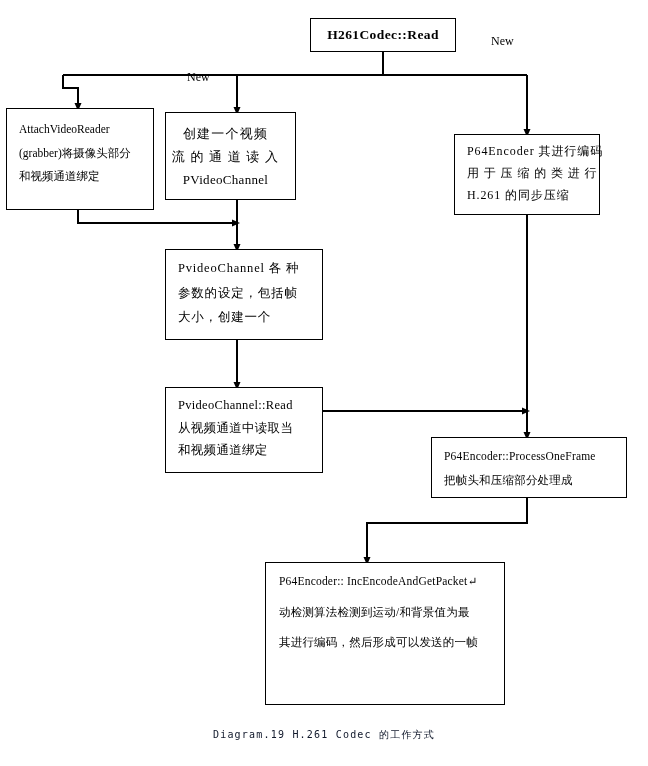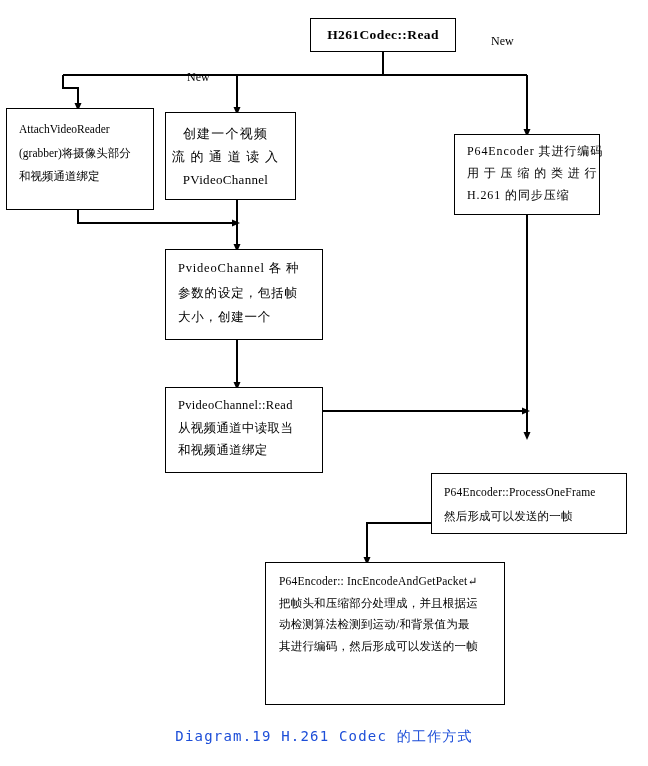--- a/index.html
+++ b/index.html
@@ -88,52 +88,52 @@
     padding: 6px 0 6px 12px;
     justify-content: flex-start;
   }
   #node-read .line { font-size: 12.5px; margin: 5px 0; letter-spacing: 0.3px; }
 
   
   #node-process {
     left: 431px; top: 437px; width: 196px; height: 61px;
     padding: 7px 0 20px 12px;
     justify-content: flex-start;
-    margin-top: 36px;
   }
   #node-process .line { font-size: 11.5px; margin: 6px 0; letter-spacing: 0.2px; }
 
   
   #node-inc {
     left: 265px; top: 562px; width: 240px; height: 143px;
     padding: 8px 0 8px 13px;
     justify-content: flex-start;
+    gap: 9px;
   }
   #node-inc .line { font-size: 11.5px; margin: 5px 0; letter-spacing: 0.2px; }
 
   .edge-label {
     position: absolute;
     font-size: 12px;
     color: #000000;
     font-family: "Liberation Serif", "DejaVu Serif", serif;
     white-space: nowrap;
     text-align: right;
   }
   #label-new-left  { left: 187px; top: 70px; }
   #label-new-right { left: 491px; top: 34px; }
 
   #caption {
     position: absolute;
     left: 0; top: 728px;
     width: 648px;
     text-align: center;
     font-family: "DejaVu Sans Mono", "Liberation Mono", monospace;
-    font-size: 14px;
+    font-size: 10px;
     letter-spacing: 1.2px;
-    color: #1d4ed8;
+    color: #0f172a;
   }
 </style>
 </head>
 <body>
 
 <div id="canvas">
 
   <svg class="wires" viewBox="0 0 648 766" xmlns="http://www.w3.org/2000/svg">
     <defs>
       <marker id="ah" markerWidth="9" markerHeight="9" refX="1.2" refY="4.2" orient="auto" markerUnits="userSpaceOnUse">
@@ -196,26 +196,25 @@
   </div>
 
   <div class="node" id="node-read">
     <span class="line">PvideoChannel::Read</span>
     <span class="line">从视频通道中读取当</span>
     <span class="line">和视频通道绑定</span>
   </div>
 
   <div class="node" id="node-process">
     <span class="line">P64Encoder::ProcessOneFrame</span>
-    <span class="line">然后形成可以发送的一帧</span>
+    <span class="line">把帧头和压缩部分处理成</span>
   </div>
 
   <div class="node" id="node-inc">
     <span class="line">P64Encoder:: IncEncodeAndGetPacket↵</span>
-    <span class="line">把帧头和压缩部分处理成，并且根据运</span>
     <span class="line">动检测算法检测到运动/和背景值为最</span>
     <span class="line">其进行编码，然后形成可以发送的一帧</span>
   </div>
 
   <div class="edge-label" id="label-new-left">New</div>
   <div class="edge-label" id="label-new-right">New</div>
 
   <div id="caption">Diagram.19 H.261 Codec 的工作方式</div>
 
 </div>

